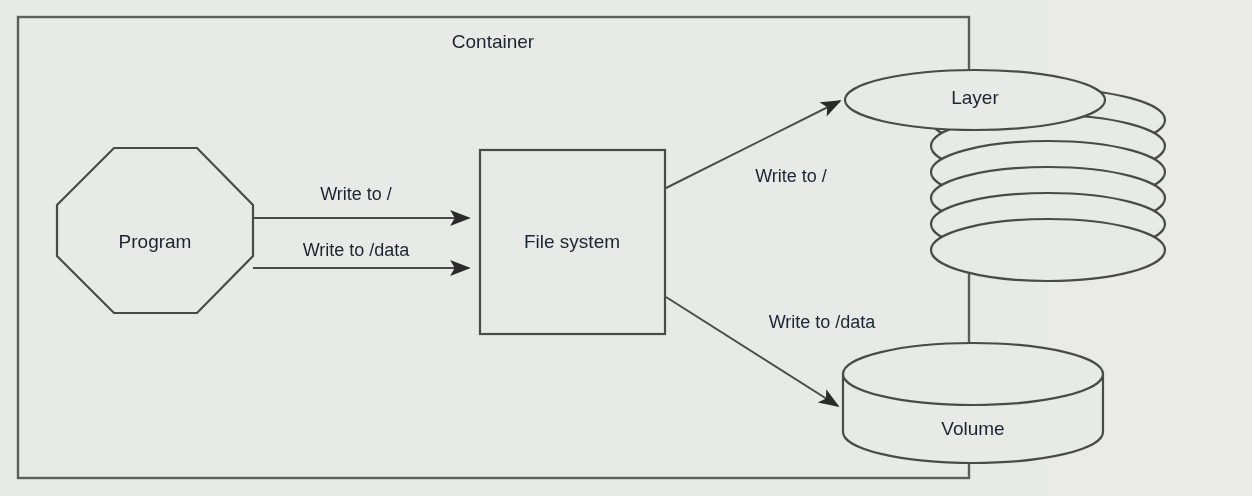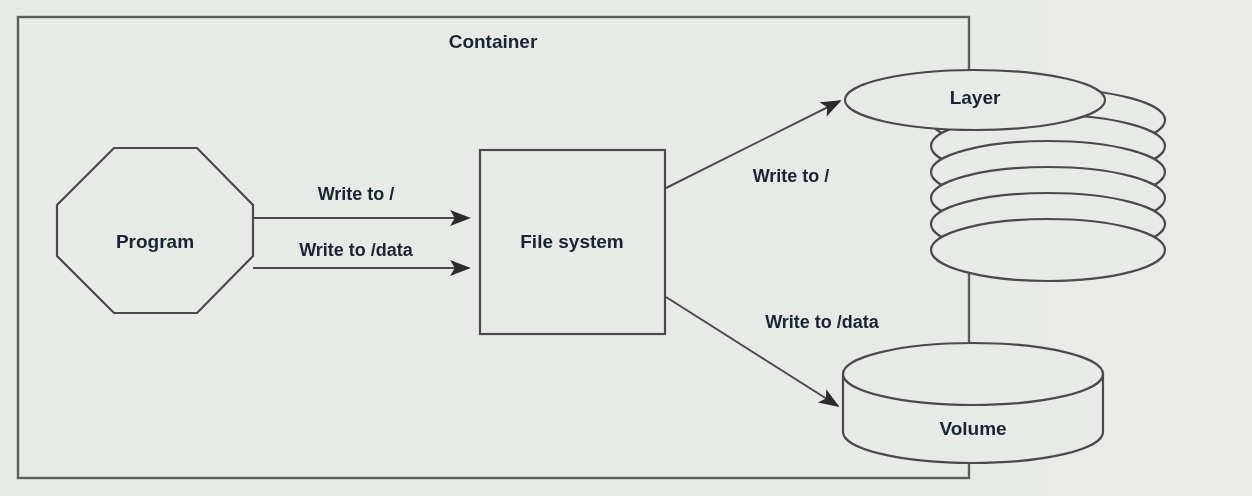--- a/index.html
+++ b/index.html
@@ -11,21 +11,20 @@
     width: 1252px;
     height: 496px;
     overflow: hidden;
     font-family: "Liberation Sans", sans-serif;
   }
   #canvas {
     position: relative;
     width: 1048px;
     height: 496px;
     background: #e8eae7;
-    font-weight: bold;
   }
   svg#diagram {
     position: absolute;
     left: 0;
     top: 0;
     width: 1252px;
     height: 496px;
     display: block;
   }
   .edge-line {

